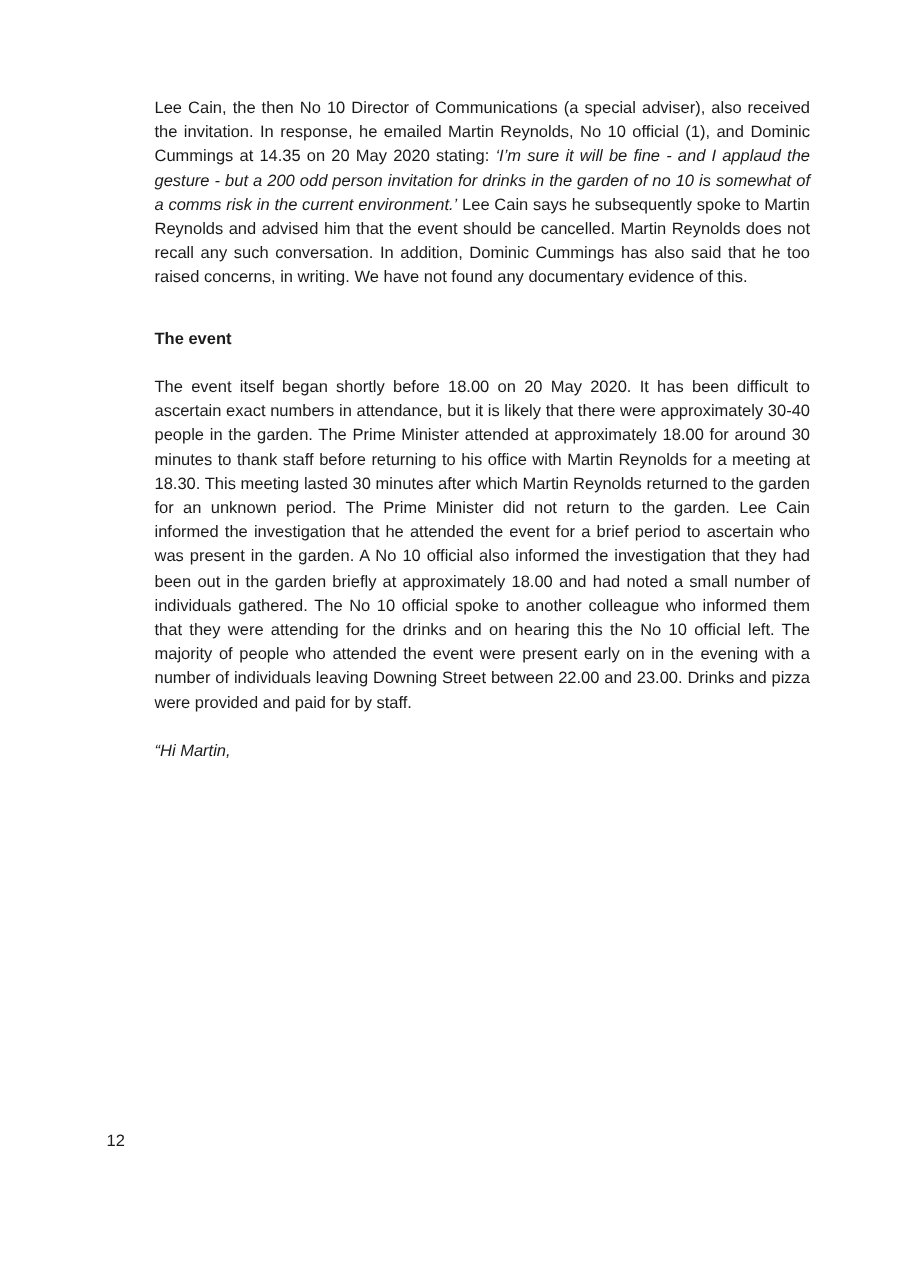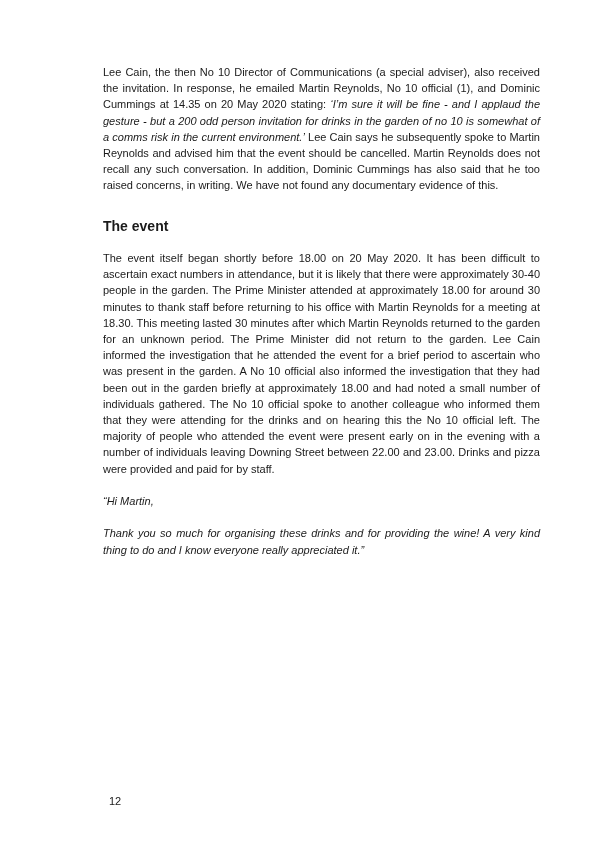--- a/index.html
+++ b/index.html
@@ -26,53 +26,51 @@
     top: 64px;
     width: 437px;
     font-size: 11px;
     line-height: 16.2px;
     text-align: justify;
   }
   .para {
     margin: 0 0 16.2px 0;
   }
   .heading {
-    font-size: 14px;
+    font-size: 11px;
     font-weight: bold;
     margin: 24px 0 16.2px 0;
     text-align: left;
   }
   .italic {
     font-style: italic;
   }
   .page-number {
     position: absolute;
     left: 71px;
-    top: 794px;
+    top: 754px;
     font-size: 11px;
     line-height: 14px;
-    margin-left: 38px;
   }
 </style>
 </head>
 <body>
 
 <div class="page">
   <div class="content">
 
     <p class="para"><span>Lee Cain, the then No 10 Director of Communications (a special adviser), also received the invitation. In response, he emailed Martin Reynolds, No 10 official (1), and Dominic Cummings at 14.35 on 20 May 2020 stating: </span><span class="italic">‘I’m sure it will be fine - and I applaud the gesture - but a 200 odd person invitation for drinks in the garden of no 10 is somewhat of a comms risk in the current environment.’</span><span> Lee Cain says he subsequently spoke to Martin Reynolds and advised him that the event should be cancelled. Martin Reynolds does not recall any such conversation. In addition, Dominic Cummings has also said that he too raised concerns, in writing. We have not found any documentary evidence of this.</span></p>
 
     <h2 class="heading">The event</h2>
 
     <p class="para">The event itself began shortly before 18.00 on 20 May 2020. It has been difficult to ascertain exact numbers in attendance, but it is likely that there were approximately 30-40 people in the garden. The Prime Minister attended at approximately 18.00 for around 30 minutes to thank staff before returning to his office with Martin Reynolds for a meeting at 18.30. This meeting lasted 30 minutes after which Martin Reynolds returned to the garden for an unknown period. The Prime Minister did not return to the garden. Lee Cain informed the investigation that he attended the event for a brief period to ascertain who was present in the garden. A No 10 official also informed the investigation that they had been out in the garden briefly at approximately 18.00 and had noted a small number of individuals gathered. The No 10 official spoke to another colleague who informed them that they were attending for the drinks and on hearing this the No 10 official left. The majority of people who attended the event were present early on in the evening with a number of individuals leaving Downing Street between 22.00 and 23.00. Drinks and pizza were provided and paid for by staff.</p>
 
 
     <p class="para italic">“Hi Martin,</p>
 
-    <p class="para italic">Thank you so much for organising these drinks and for providing the wine! A very kind thing to do and I know everyone really appreciated it.”</p>
 
 
 
 
   </div>
 
   <div class="page-number">12</div>
 </div>
 
 </body></html>

